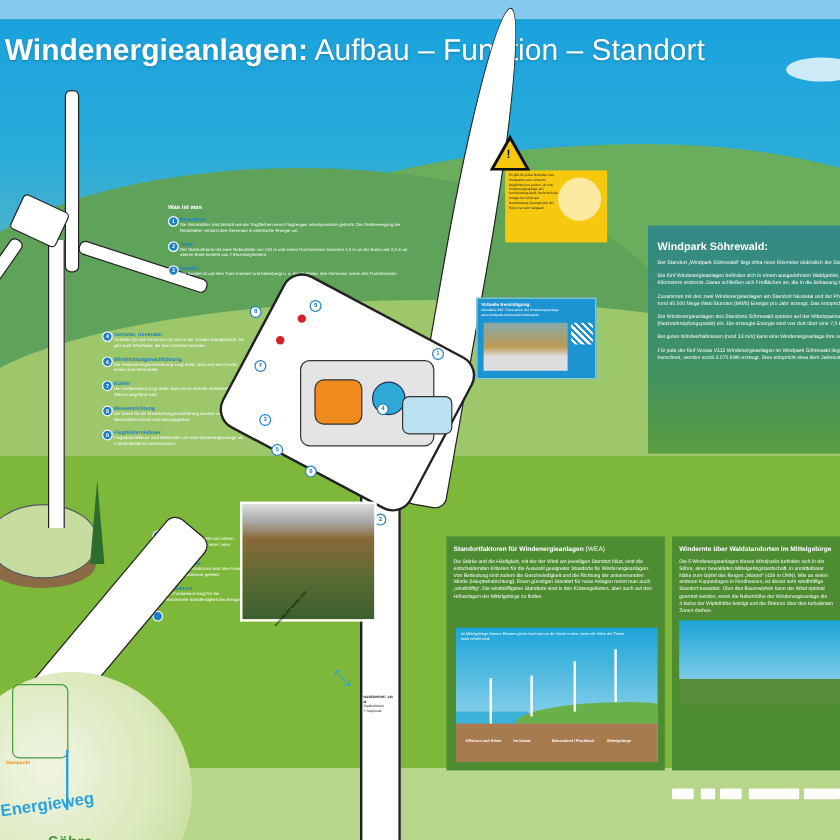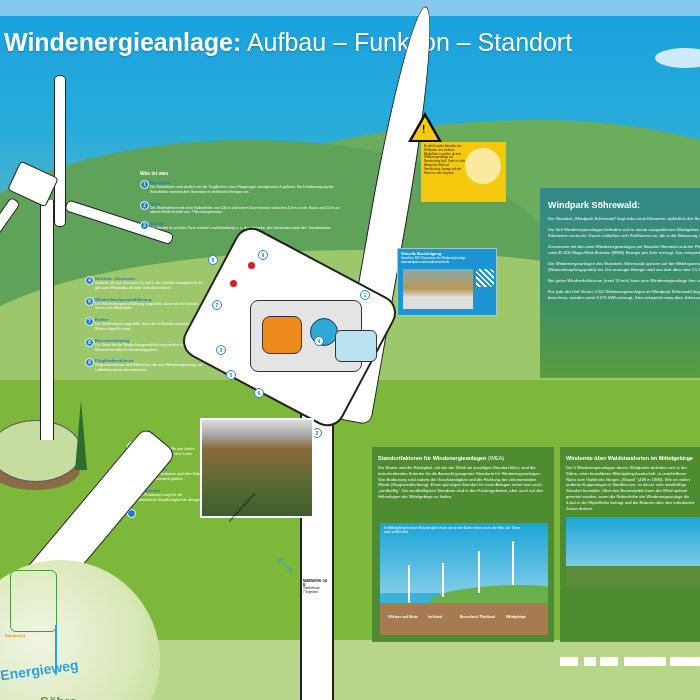--- a/index.html
+++ b/index.html
@@ -101,21 +101,21 @@
 <div class="abs sky"></div>
 <div class="abs cloud"></div>
 <div class="abs treeline"></div>
 <div class="abs hill2"></div>
 <div class="abs hill1"></div>
 <div class="abs hill3"></div>
 <div class="abs ground"></div>
 <div class="abs stripe"></div>
 
 <div class="abs title">
-  <b>Windenergieanlage:</b><span> Aufbau – Funktion – Standort</span>
+  <b>Windenergieanlagen:</b><span> Aufbau – Funktion – Standort</span>
 </div>
 
 <div class="abs foundation2"></div>
 <div class="abs foundation"></div>
 <div class="abs tower-small"></div>
 <div class="abs sblade1"></div>
 <div class="abs sblade2"></div>
 <div class="abs sblade3"></div>
 <div class="abs snacelle"></div>
 <div class="abs tree"></div>

